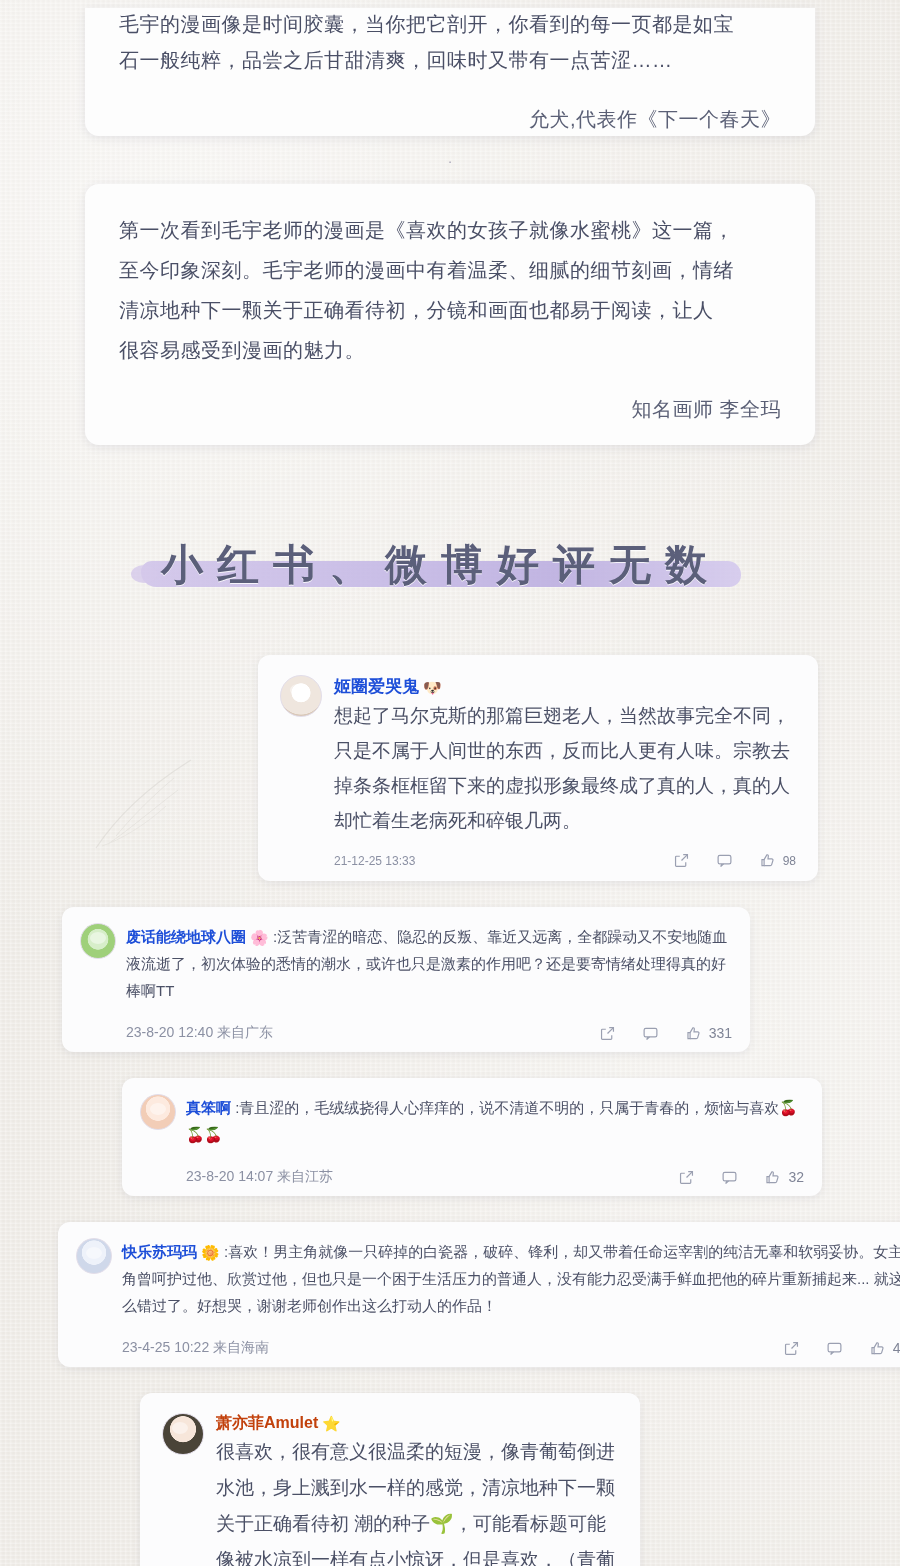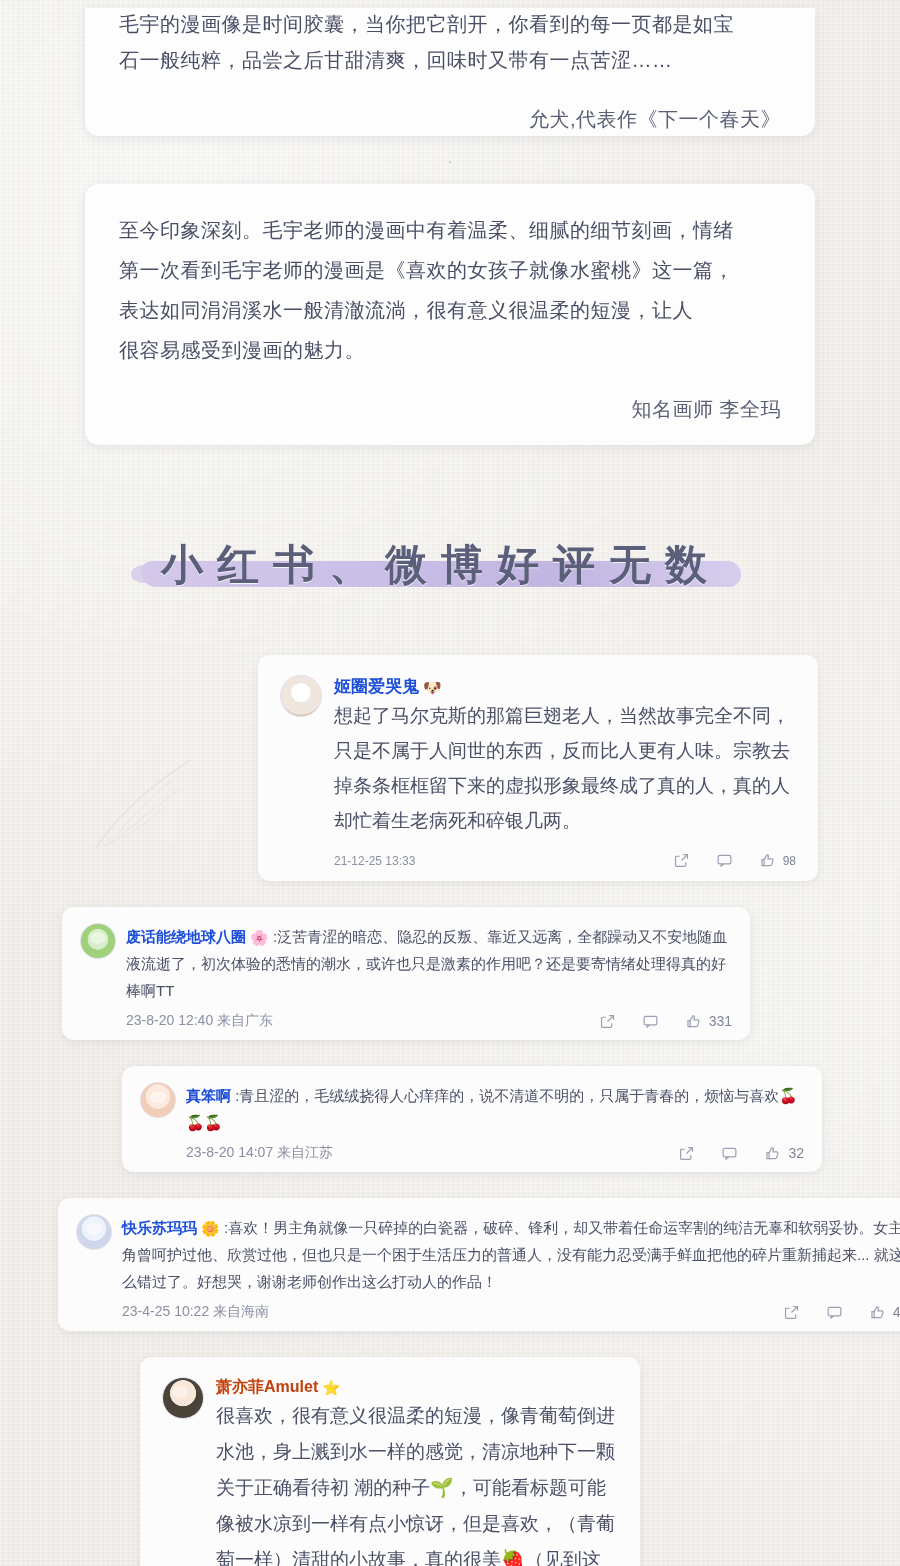--- a/index.html
+++ b/index.html
@@ -160,21 +160,21 @@
   }
   .comment.big .c-user{font-size:17px;}
   .comment.big .c-text{font-size:19px;line-height:35px;}
   .comment.big .c-meta{font-size:12px;margin-top:14px;}
   .comment.big .avatar{width:40px;height:40px;flex:0 0 40px;margin-right:12px;}
 
   
   .comment.sm{font-size:15px;}
   .comment.sm .c-user{font-size:15px;}
   .comment.sm .c-text{font-size:15px;line-height:27px;}
-  .comment.sm .c-meta{font-size:14px;margin-top:8px;}
+  .comment.sm .c-meta{font-size:14px;margin-top:20px;}
 
   .w-a{width:688px;margin-left:62px;}
   .w-b{width:700px;margin-left:122px;}
   .w-c{width:876px;margin-left:58px;}
 
   .comment.last{
     width:500px;
     margin-left:140px;
     padding-bottom:0;
     border-radius:12px 12px 0 0;
@@ -207,23 +207,23 @@
 
   <div class="quote-card card-top">
     <p>毛宇的漫画像是时间胶囊，当你把它剖开，你看到的每一页都是如宝</p>
     <p>石一般纯粹，品尝之后甘甜清爽，回味时又带有一点苦涩……</p>
     <div class="quote-sign">允犬,代表作《下一个春天》</div>
   </div>
 
   <div class="dot-sep">·</div>
 
   <div class="quote-card">
+    <p>第一次看到毛宇老师的漫画是《喜欢的女孩子就像水蜜桃》这一篇，</p>
     <p>至今印象深刻。毛宇老师的漫画中有着温柔、细腻的细节刻画，情绪</p>
-    <p>第一次看到毛宇老师的漫画是《喜欢的女孩子就像水蜜桃》这一篇，</p>
-    <p>表达如同涓涓溪水一般清澈流淌，很有意义很温柔的短漫，让人</p>
+    <p>清凉地种下一颗关于正确看待初，分镜和画面也都易于阅读，让人</p>
     <p>很容易感受到漫画的魅力。</p>
     <div class="quote-sign">知名画师 李全玛</div>
   </div>
 
   <div class="section-heading">
     <div class="brush"></div>
     <div class="heading-text">小红书、微博好评无数</div>
   </div>
 
   <div class="comments">

